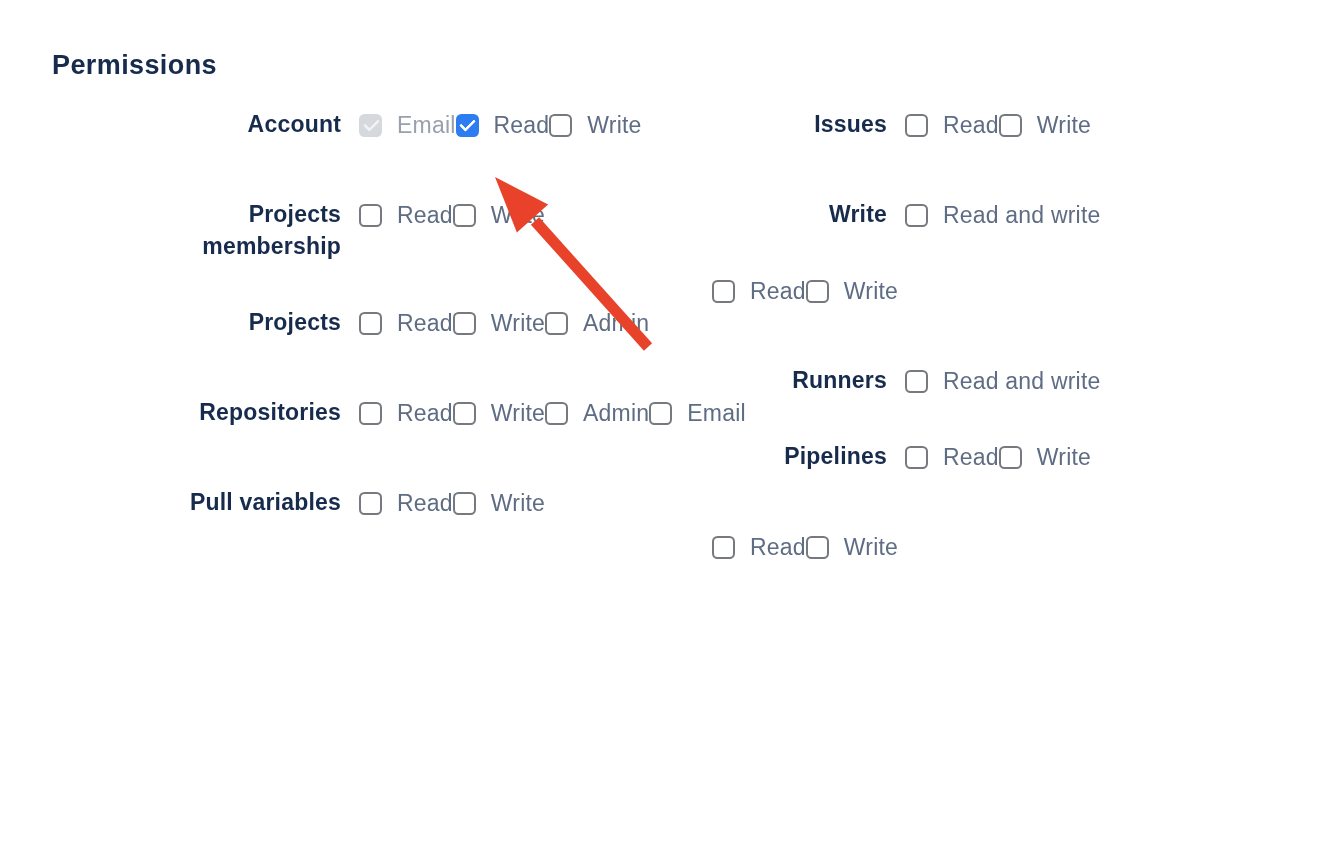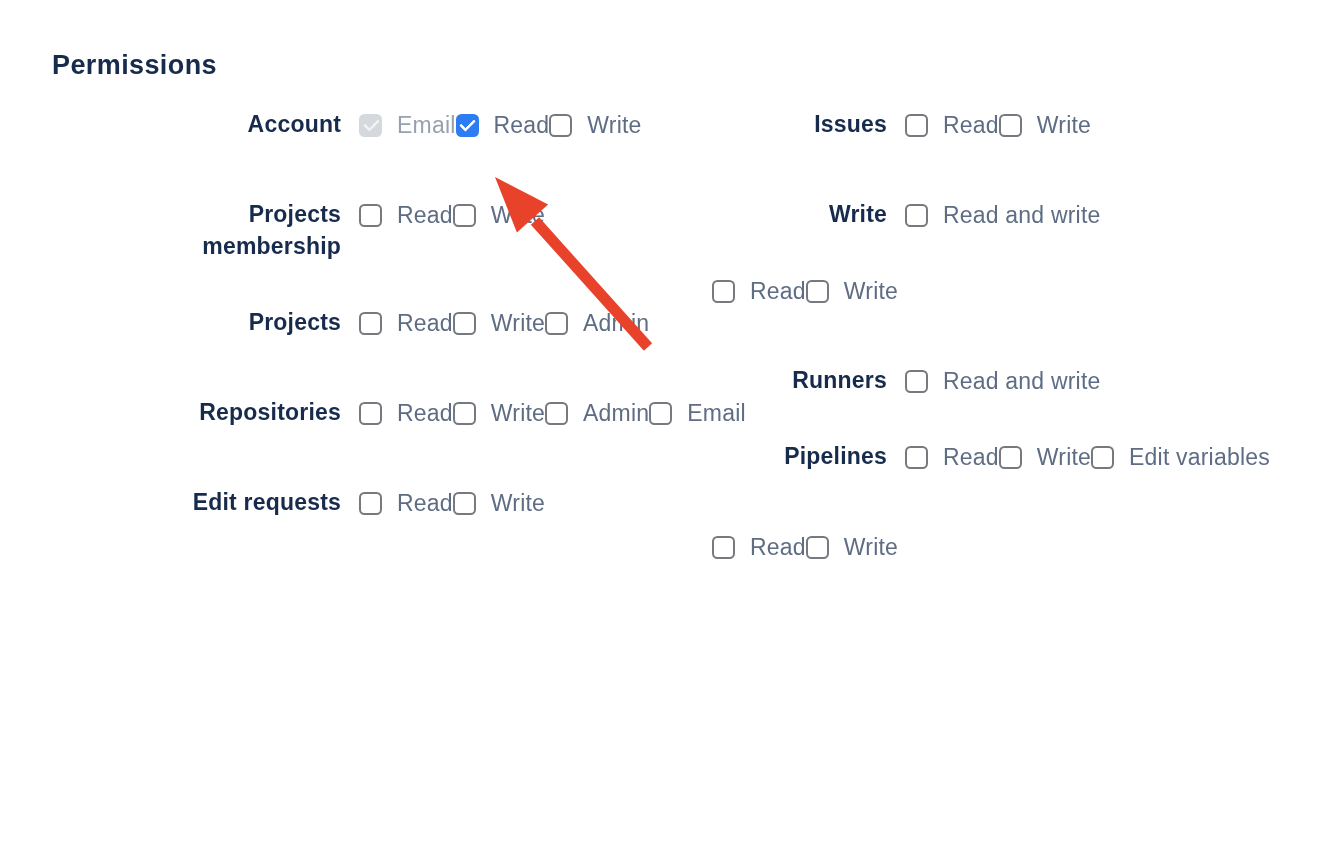--- a/index.html
+++ b/index.html
@@ -154,21 +154,21 @@
           </label>
 
           <label class="option">
             <span class="checkbox unchecked"></span>
             <span class="opt-label">Email</span>
           </label>
         </div>
     </div>
 
     <div class="group">
-      <div class="group-label">Edit requests</div>
+      <div class="group-label">Pull variables</div>
       <div class="options">
 
           <label class="option">
             <span class="checkbox unchecked"></span>
             <span class="opt-label">Read</span>
           </label>
 
           <label class="option">
             <span class="checkbox unchecked"></span>
             <span class="opt-label">Write</span>
@@ -239,24 +239,20 @@
           <label class="option">
             <span class="checkbox unchecked"></span>
             <span class="opt-label">Read</span>
           </label>
 
           <label class="option">
             <span class="checkbox unchecked"></span>
             <span class="opt-label">Write</span>
           </label>
 
-          <label class="option">
-            <span class="checkbox unchecked"></span>
-            <span class="opt-label">Edit variables</span>
-          </label>
         </div>
     </div>
 
     <div class="group">
       <div class="options">
 
           <label class="option">
             <span class="checkbox unchecked"></span>
             <span class="opt-label">Read</span>
           </label>

